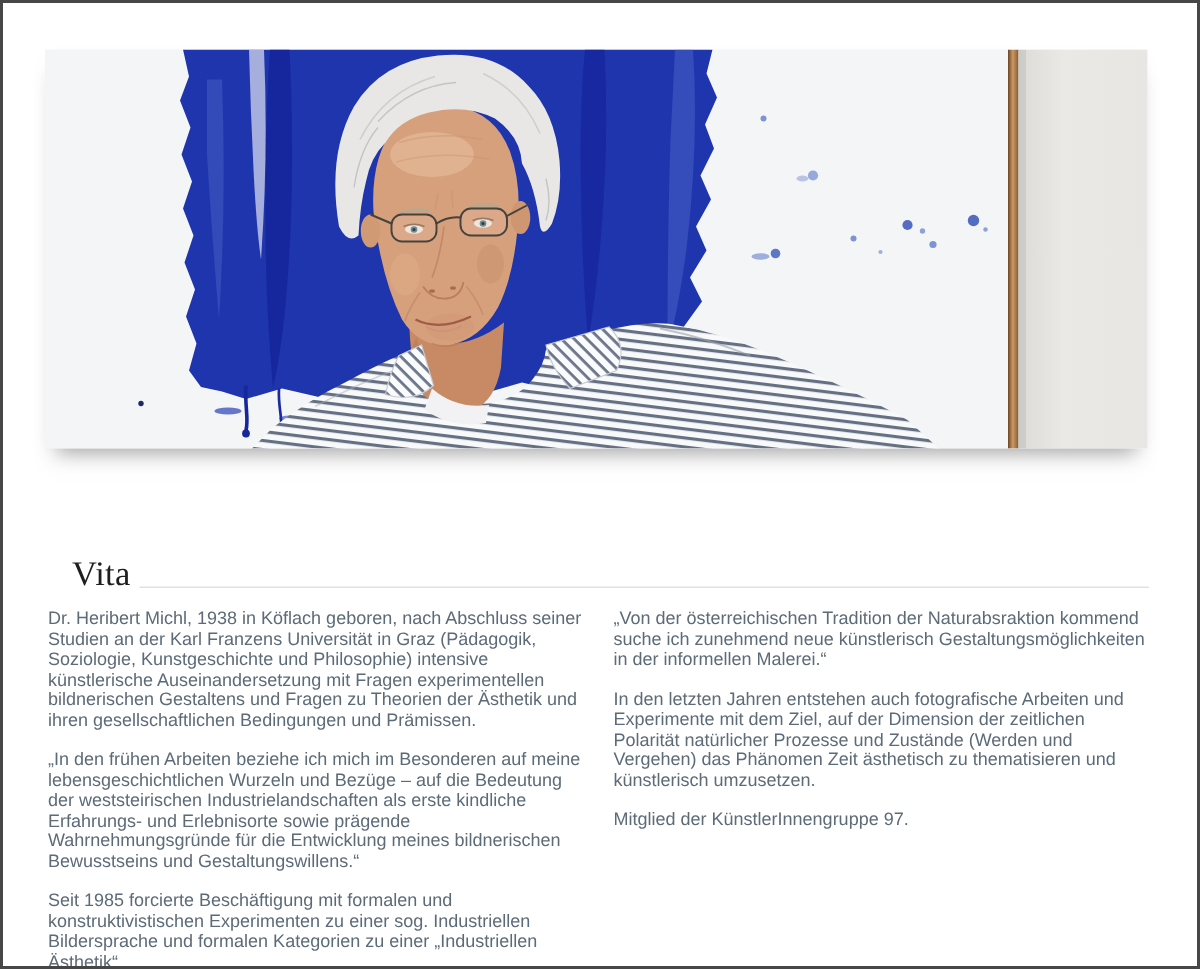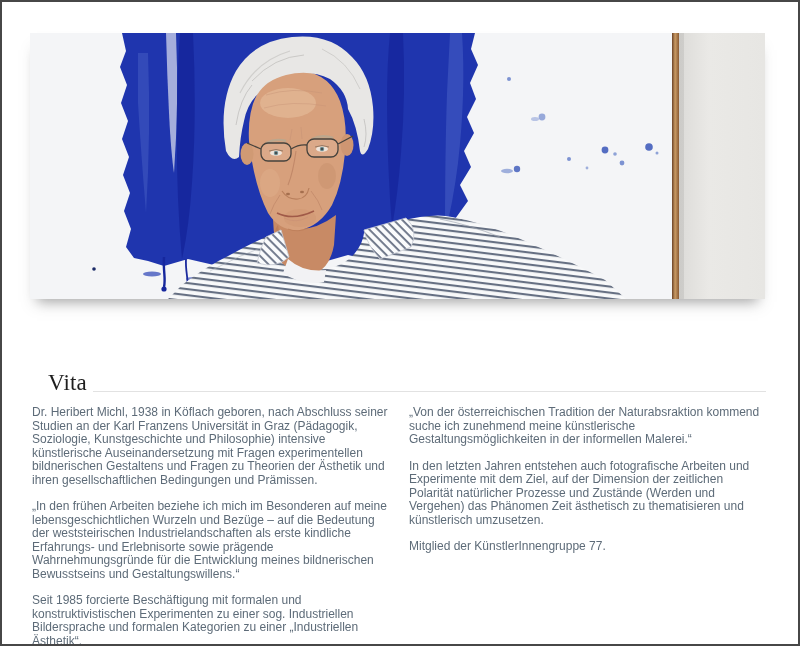--- a/index.html
+++ b/index.html
@@ -193,19 +193,19 @@
     <span class="vita-rule"></span>
   </div>
 
   <div class="cols">
     <div>
       <p>Dr. Heribert Michl, 1938 in Köflach geboren, nach Abschluss seiner Studien an der Karl Franzens Universität in Graz (Pädagogik, Soziologie, Kunstgeschichte und Philosophie) intensive künstlerische Auseinandersetzung mit Fragen experimentellen bildnerischen Gestaltens und Fragen zu Theorien der Ästhetik und ihren gesellschaftlichen Bedingungen und Prämissen.</p>
       <p>„In den frühen Arbeiten beziehe ich mich im Besonderen auf meine lebensgeschichtlichen Wurzeln und Bezüge – auf die Bedeutung der weststeirischen Industrielandschaften als erste kindliche Erfahrungs- und Erlebnisorte sowie prägende Wahrnehmungsgründe für die Entwicklung meines bildnerischen Bewusstseins und Gestaltungswillens.“</p>
       <p>Seit 1985 forcierte Beschäftigung mit formalen und konstruktivistischen Experimenten zu einer sog. Industriellen Bildersprache und formalen Kategorien zu einer „Industriellen Ästhetik“.</p>
     </div>
     <div>
-      <p>„Von der österreichischen Tradition der Naturabsraktion kommend suche ich zunehmend meine künstlerische Gestaltungsmöglichkeiten in der informellen Malerei.“</p>
+      <p>„Von der österreichischen Tradition der Naturabsraktion kommend suche ich zunehmend neue künstlerisch Gestaltungsmöglichkeiten in der informellen Malerei.“</p>
       <p>In den letzten Jahren entstehen auch fotografische Arbeiten und Experimente mit dem Ziel, auf der Dimension der zeitlichen Polarität natürlicher Prozesse und Zustände (Werden und Vergehen) das Phänomen Zeit ästhetisch zu thematisieren und künstlerisch umzusetzen.</p>
-      <p>Mitglied der KünstlerInnengruppe 77.</p>
+      <p>Mitglied der KünstlerInnengruppe 97.</p>
     </div>
   </div>
 
 </div>
 
 </body></html>

